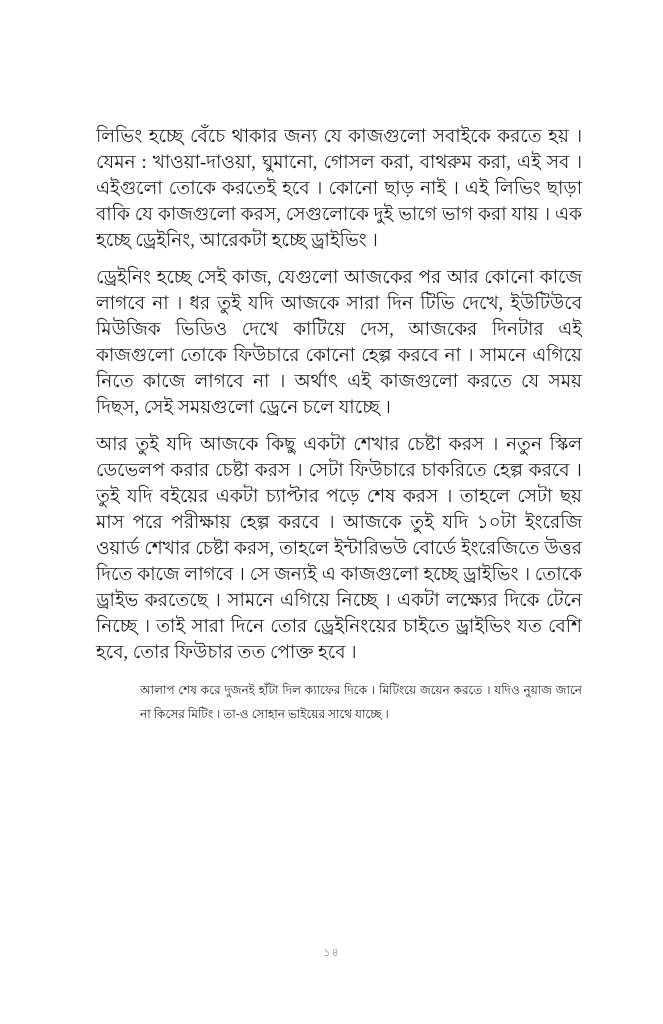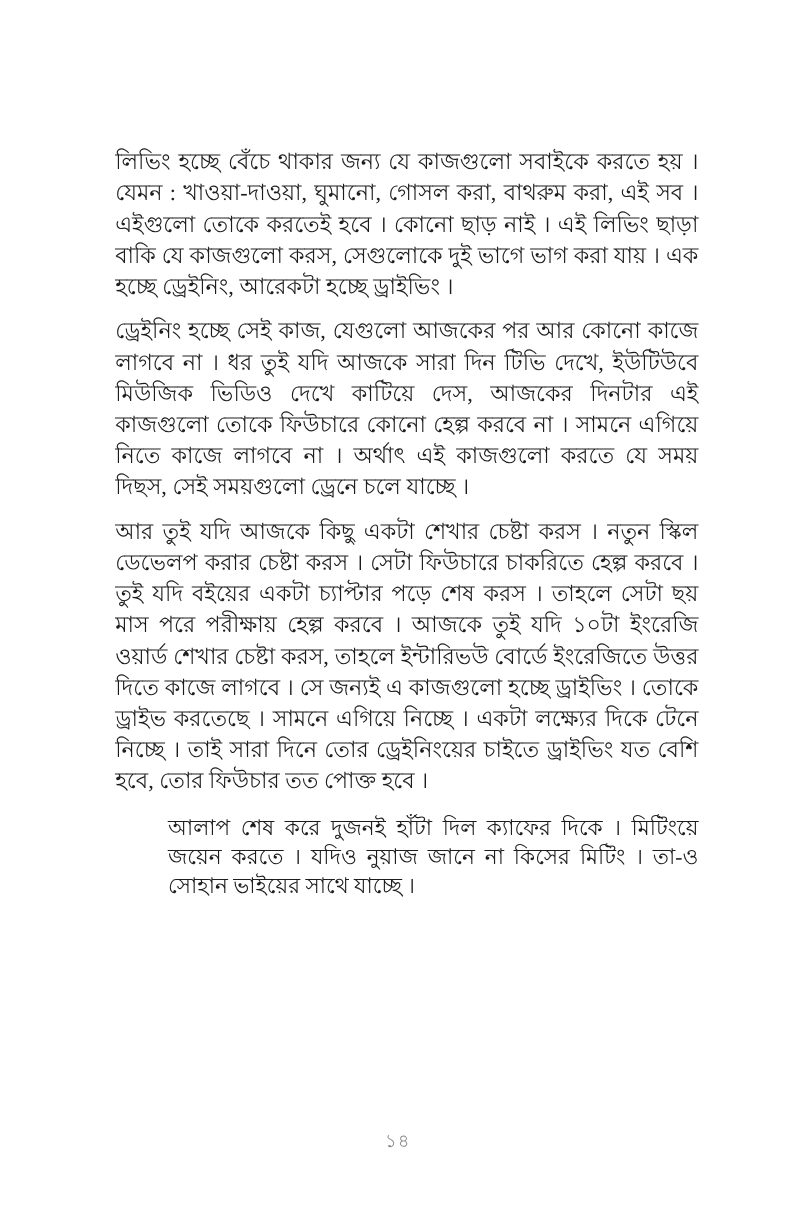--- a/index.html
+++ b/index.html
@@ -26,30 +26,30 @@
   .para {
     margin: 0 0 11px 0;
     font-size: 18.5px;
     line-height: 26px;
     text-align: justify;
     text-justify: inter-word;
     color: #1c1c1c;
   }
   .para.indented {
     margin: 13px 0 0 44px;
-    font-size: 18px;
+    font-size: 12px;
     line-height: 24px;
   }
   .folio {
     position: absolute;
     top: 941px;
     left: 0;
     width: 100%;
     text-align: center;
-    font-size: 15px;
+    font-size: 11px;
     line-height: 22px;
     color: #878b8f;
     letter-spacing: 1px;
   }
 </style>
 </head>
 <body>
 
 <div class="page">
   <main class="text-block">

